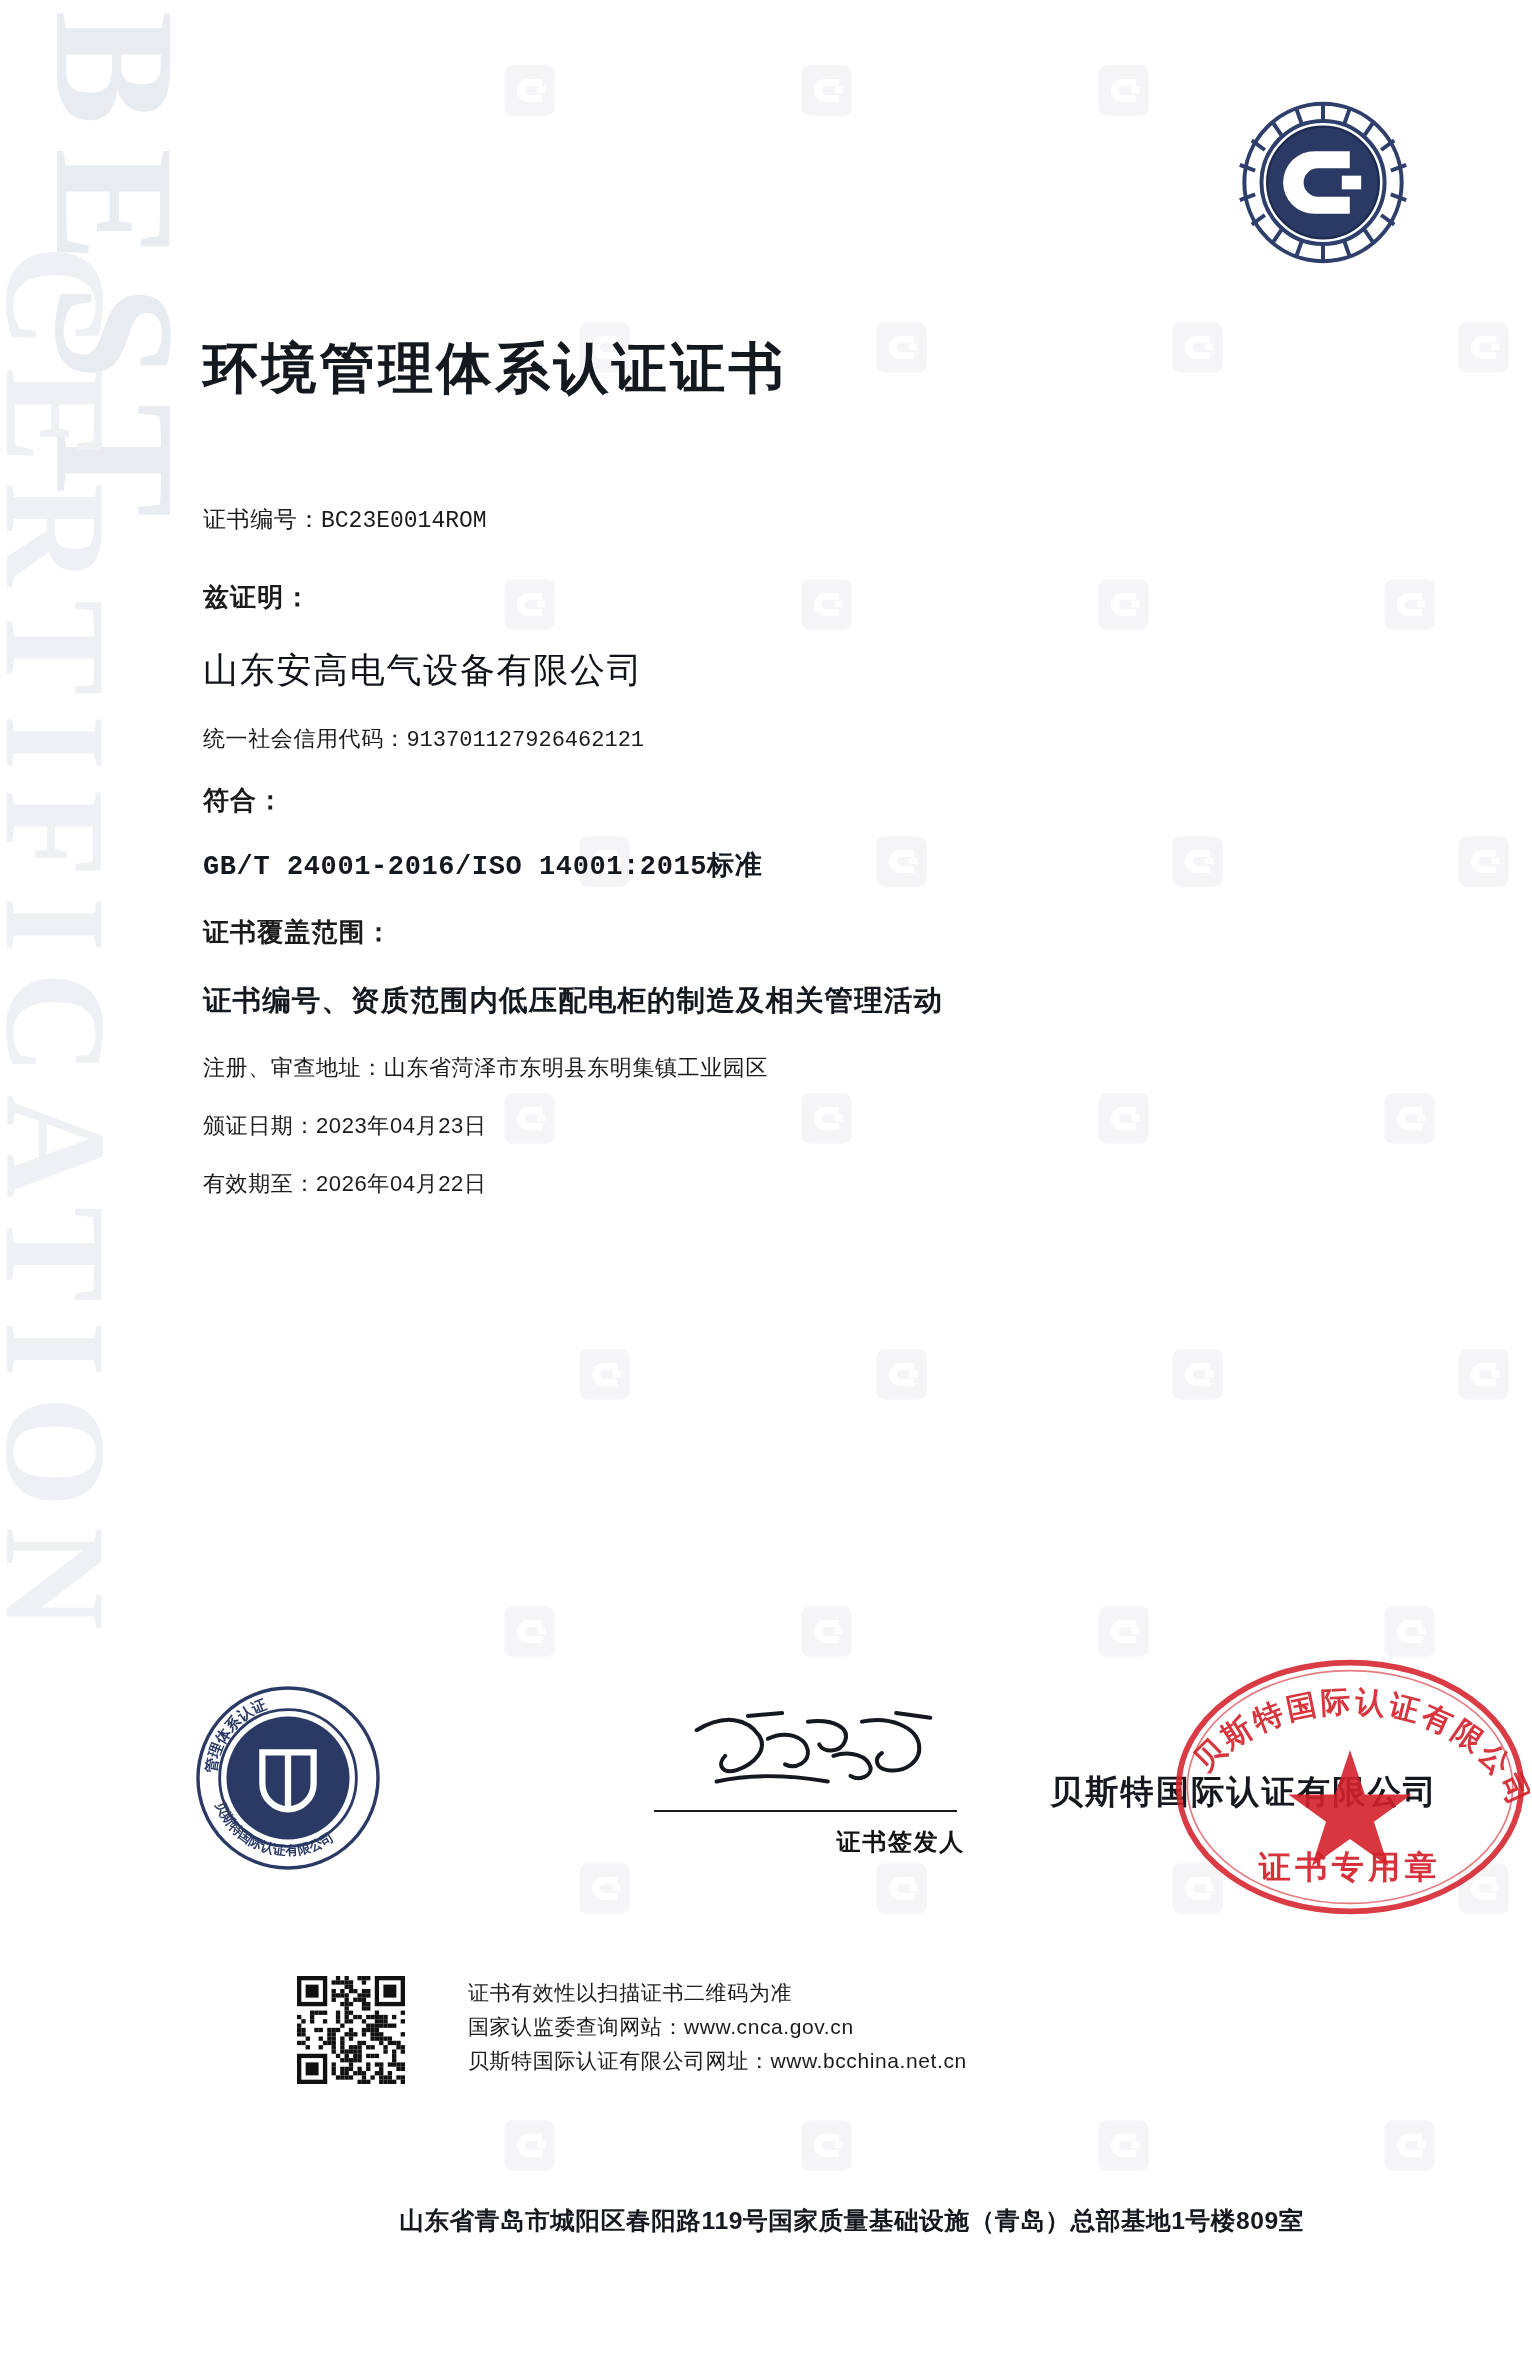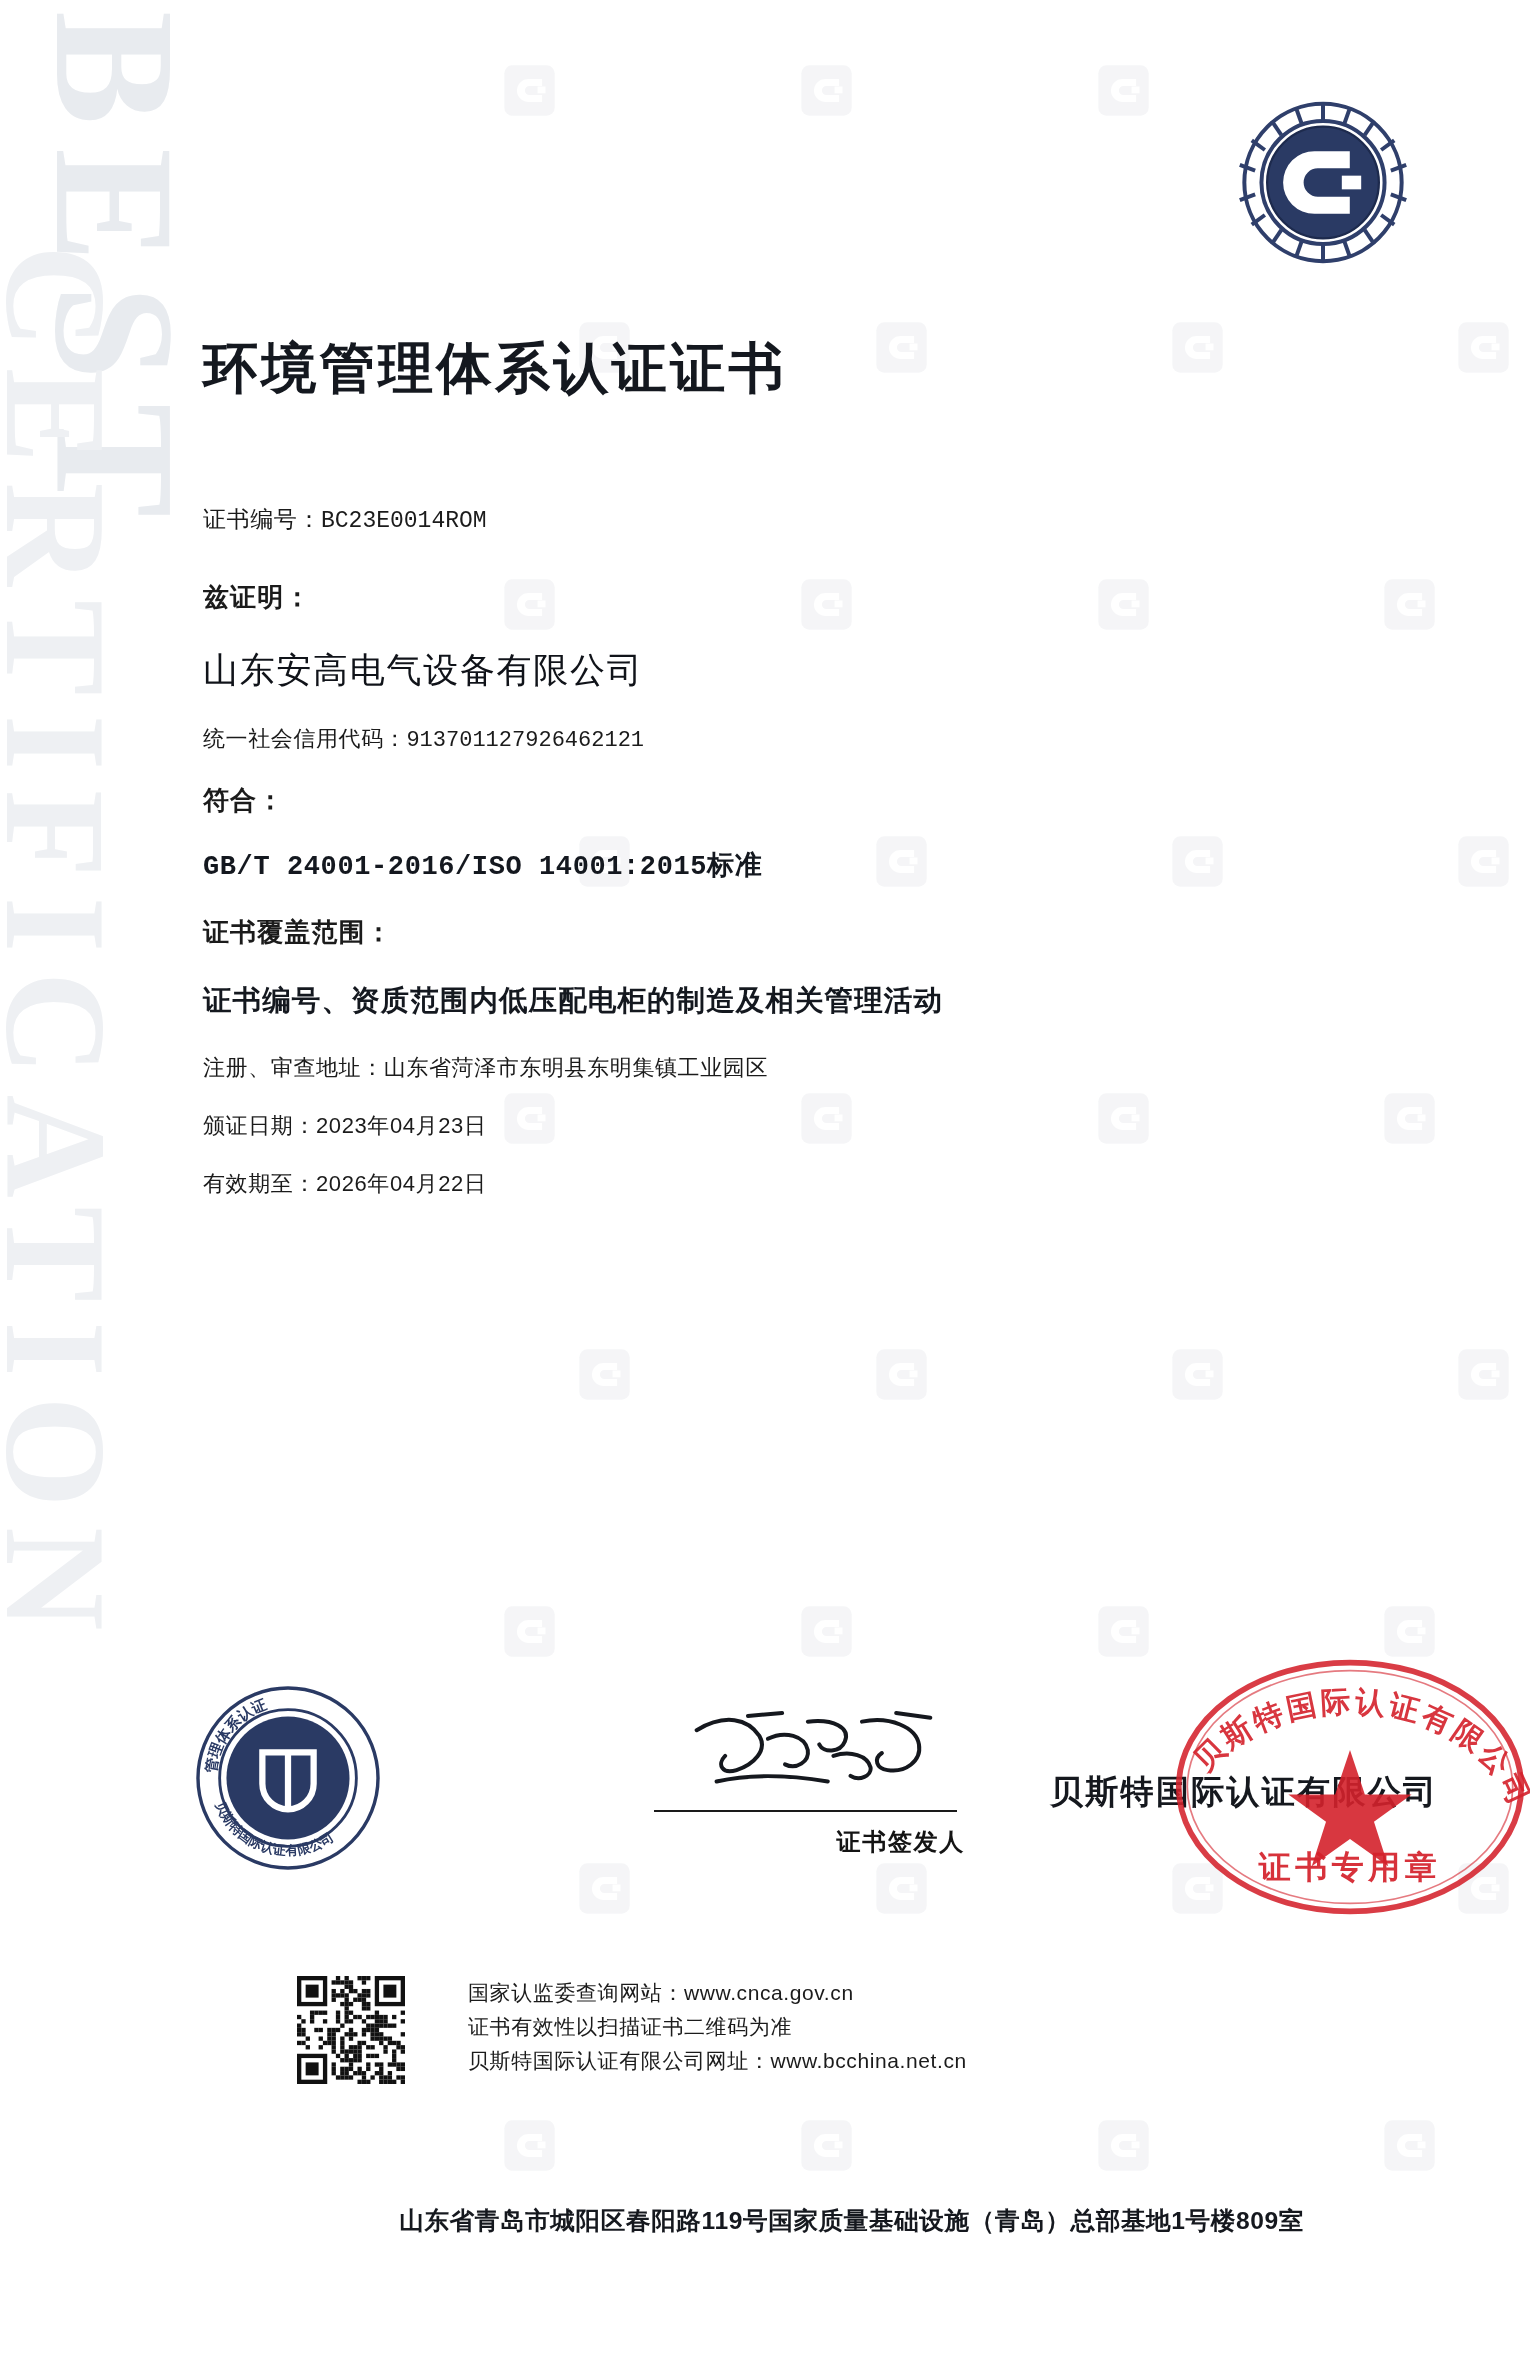--- a/index.html
+++ b/index.html
@@ -859,24 +859,24 @@
           <rect x="15.2" y="15.2" width="22.799999999999997" height="22.799999999999997" fill="#111"></rect>
           <rect x="136.79999999999998" y="0" width="53.199999999999996" height="53.199999999999996" fill="#111"></rect>
           <rect x="144.4" y="7.6" width="38" height="38" fill="#fff"></rect>
           <rect x="152" y="15.2" width="22.799999999999997" height="22.799999999999997" fill="#111"></rect>
           <rect x="0" y="136.79999999999998" width="53.199999999999996" height="53.199999999999996" fill="#111"></rect>
           <rect x="7.6" y="144.4" width="38" height="38" fill="#fff"></rect>
           <rect x="15.2" y="152" width="22.799999999999997" height="22.799999999999997" fill="#111"></rect>
         </svg>
     </div>
     <div class="notes">
+      <div>证书有效性以扫描证书二维码为准</div>
       <div>
         <span>国家认监委查询网站：</span><span class="url">www.cnca.gov.cn</span>
       </div>
-      <div>证书有效性以扫描证书二维码为准</div>
       <div>
         <span>贝斯特国际认证有限公司网址：</span><span class="url">www.bcchina.net.cn</span>
       </div>
     </div>
   </div>
 
   <div class="footer">
     <div class="footer-addr">山东省青岛市城阳区春阳路119号国家质量基础设施（青岛）总部基地1号楼809室</div>
   </div>
 

